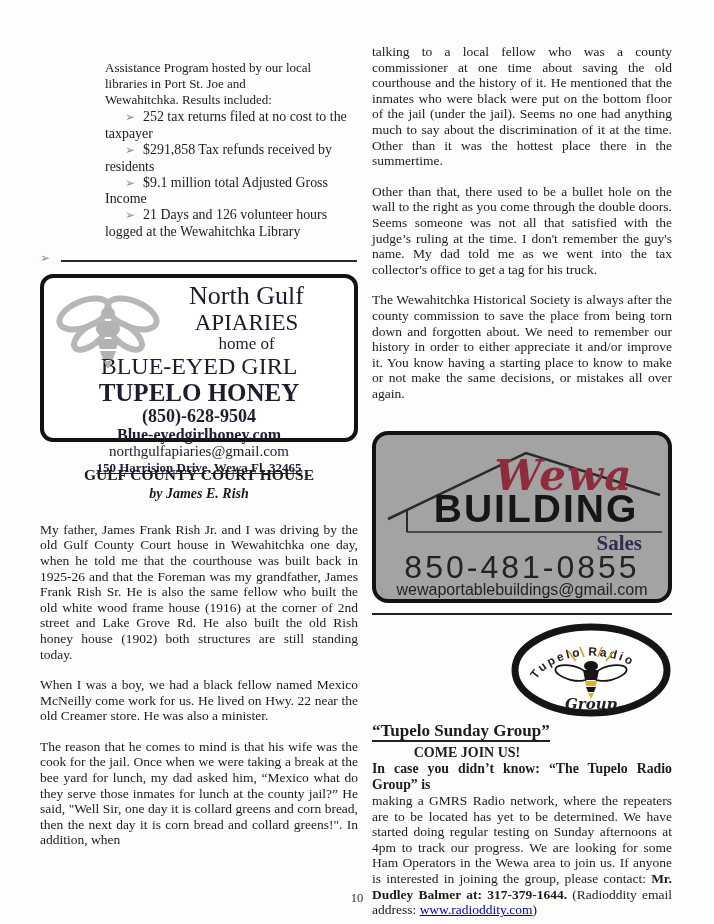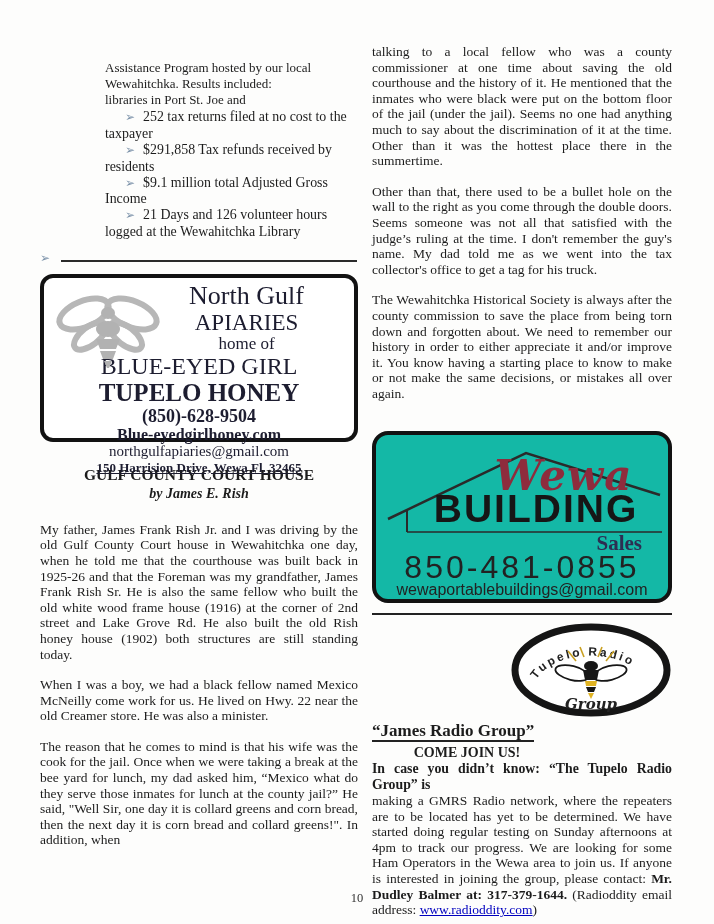--- a/index.html
+++ b/index.html
@@ -46,21 +46,21 @@
   .ng-l8 { font-size:15px; line-height:16px; }
   .ng-l9 { font-size:13px; font-weight:bold; line-height:17px;text-decoration:underline; }
 
   
   .art-title { margin-top:24px; text-align:center; font-weight:bold; font-size:15.5px; line-height:18px; }
   .art-by { text-align:center; font-style:italic; font-weight:bold; font-size:14px; margin-top:2px; margin-bottom:20px; }
 
   
   .wb-ad {
     position:relative; margin-top:30px; height:172px;
-    border:4px solid #121212; border-radius:16px; background:#14b8a6; overflow:hidden;
+    border:4px solid #121212; border-radius:16px; background:#a3a3a3; overflow:hidden;
   }
   .wb-house { position:absolute; left:0; top:0; }
   .wb-script {
     position:absolute; left:95px; top:16px; width:185px; text-align:center;
     font-family:"DejaVu Serif",serif; font-style:italic; font-weight:bold;
     font-size:42px; color:#8e2c3d; letter-spacing:1px;
   }
   .wb-big {
     position:absolute; left:14px; top:52px; width:100%; text-align:center;
     font-family:"Liberation Sans","DejaVu Sans",sans-serif; font-weight:bold;
@@ -95,22 +95,22 @@
 </style>
 </head>
 <body>
 
 <div id="page">
 
   <div id="leftcol" class="col">
 
     <div class="intro-lines">
       <div>Assistance Program hosted by our local</div>
+      <div>libraries in Port St. Joe and</div>
       <div>Wewahitchka. Results included:</div>
-      <div>libraries in Port St. Joe and</div>
     </div>
 
     <div class="blist">
       <div class="bitem">
         <span class="blt">➢</span><span>252 tax returns filed at no cost to the taxpayer</span>
       </div>
       <div class="bitem">
         <span class="blt">➢</span><span>$291,858 Tax refunds received by residents</span>
       </div>
       <div class="bitem">
@@ -203,21 +203,21 @@
           <ellipse cx="62" cy="50" rx="17" ry="7" transform="rotate(14 62 50)"></ellipse>
           <ellipse cx="100" cy="50" rx="17" ry="7" transform="rotate(-14 100 50)"></ellipse>
         </g>
         <ellipse cx="81" cy="43" rx="7" ry="5" fill="#161616"></ellipse>
         <polygon points="73,47 89,47 87,57 75,57" fill="#161616"></polygon>
         <polygon points="75,58 87,58 86,63 76,63" fill="#e0b323"></polygon>
         <polygon points="76,64 86,64 84,69 78,69" fill="#161616"></polygon>
         <polygon points="78,70 84,70 81,76 81,76" fill="#e0b323"></polygon>
         <text x="81" y="86" text-anchor="middle" font-family="DejaVu Serif, serif" font-style="italic" font-weight="bold" font-size="15" fill="#222">Group</text>
       </svg>
-      <div class="trg-head">“James Radio Group”</div>
+      <div class="trg-head">“Tupelo Sunday Group”</div>
       <div class="trg-join">COME JOIN US!</div>
       <div class="trg-introb">In case you didn’t know: “The Tupelo Radio Group” is</div>
       <div class="trg-body">
         <span>making a GMRS Radio network, where the repeaters are to be located has yet to be determined. We have started doing regular testing on Sunday afternoons at 4pm to track our progress.  We are looking for some Ham Operators in the Wewa area to join us.   If anyone is interested in joining the group, please contact: </span><b class="inb">Mr. Dudley Balmer at: 317-379-1644.</b><span> (Radioddity email address: </span><a class="trg-link" href="#">www.radioddity.com</a><span>)</span>
       </div>
     </div>
 
   </div>
 
   <div class="pageno">10</div>

